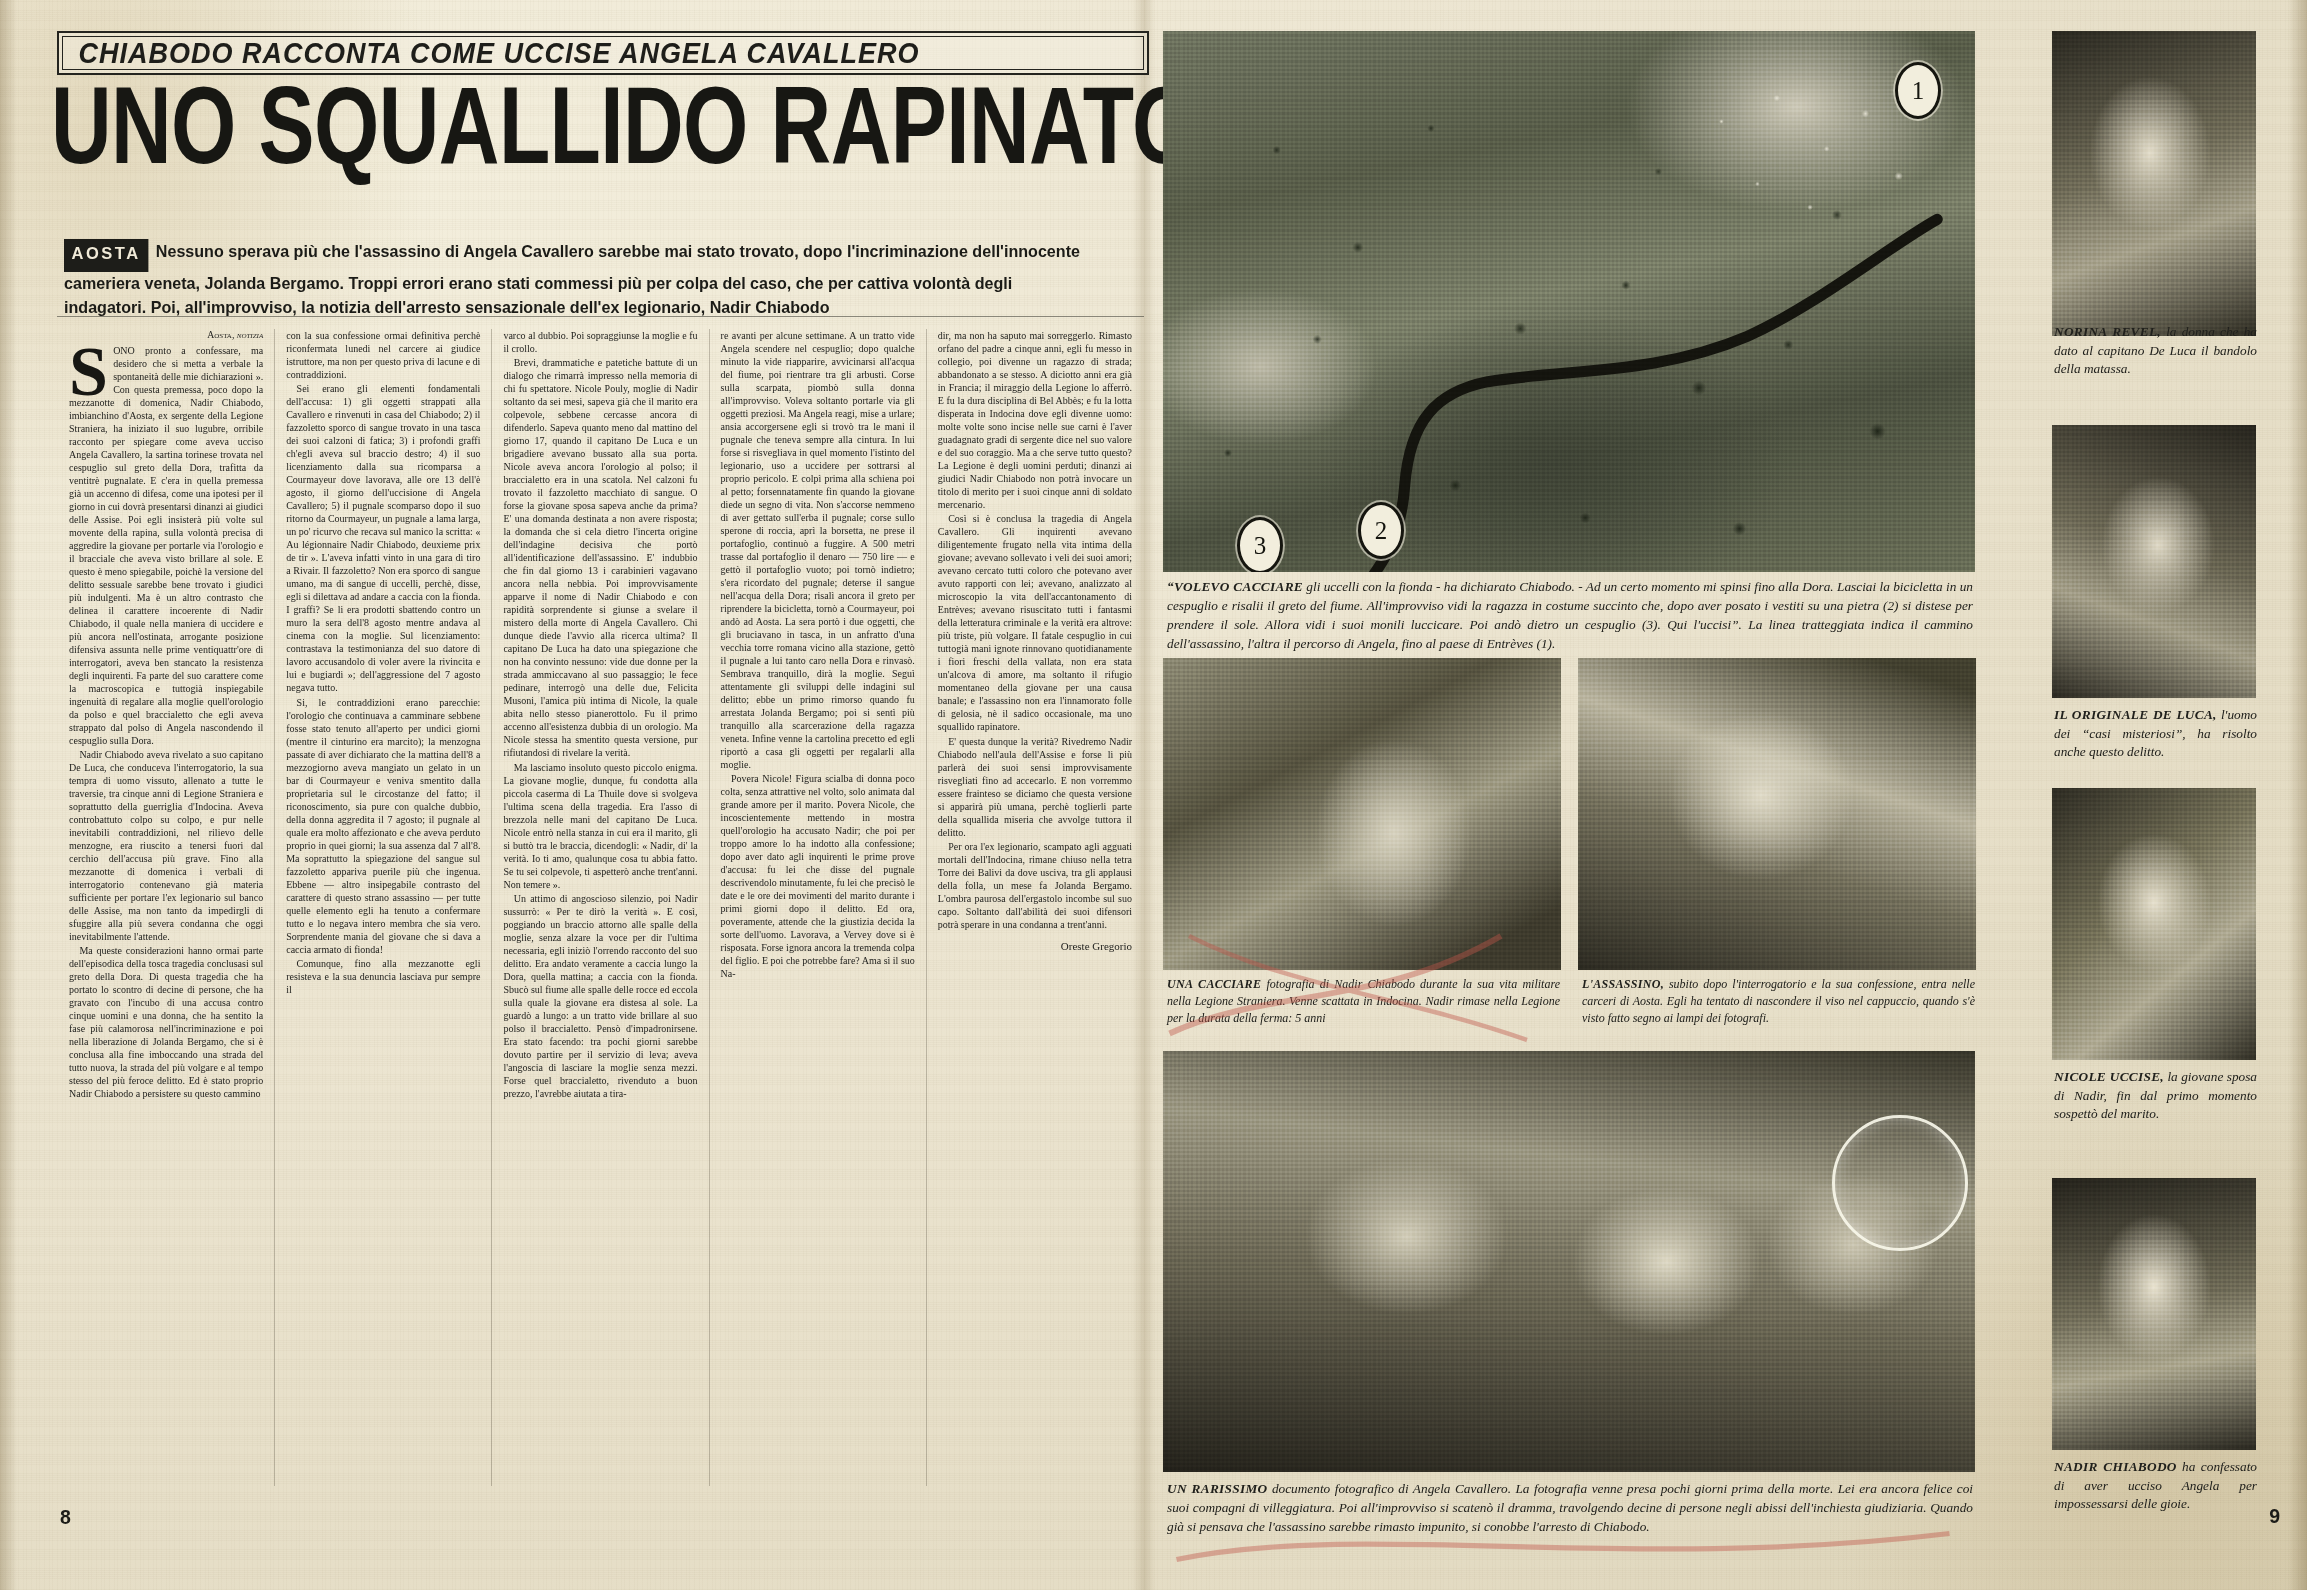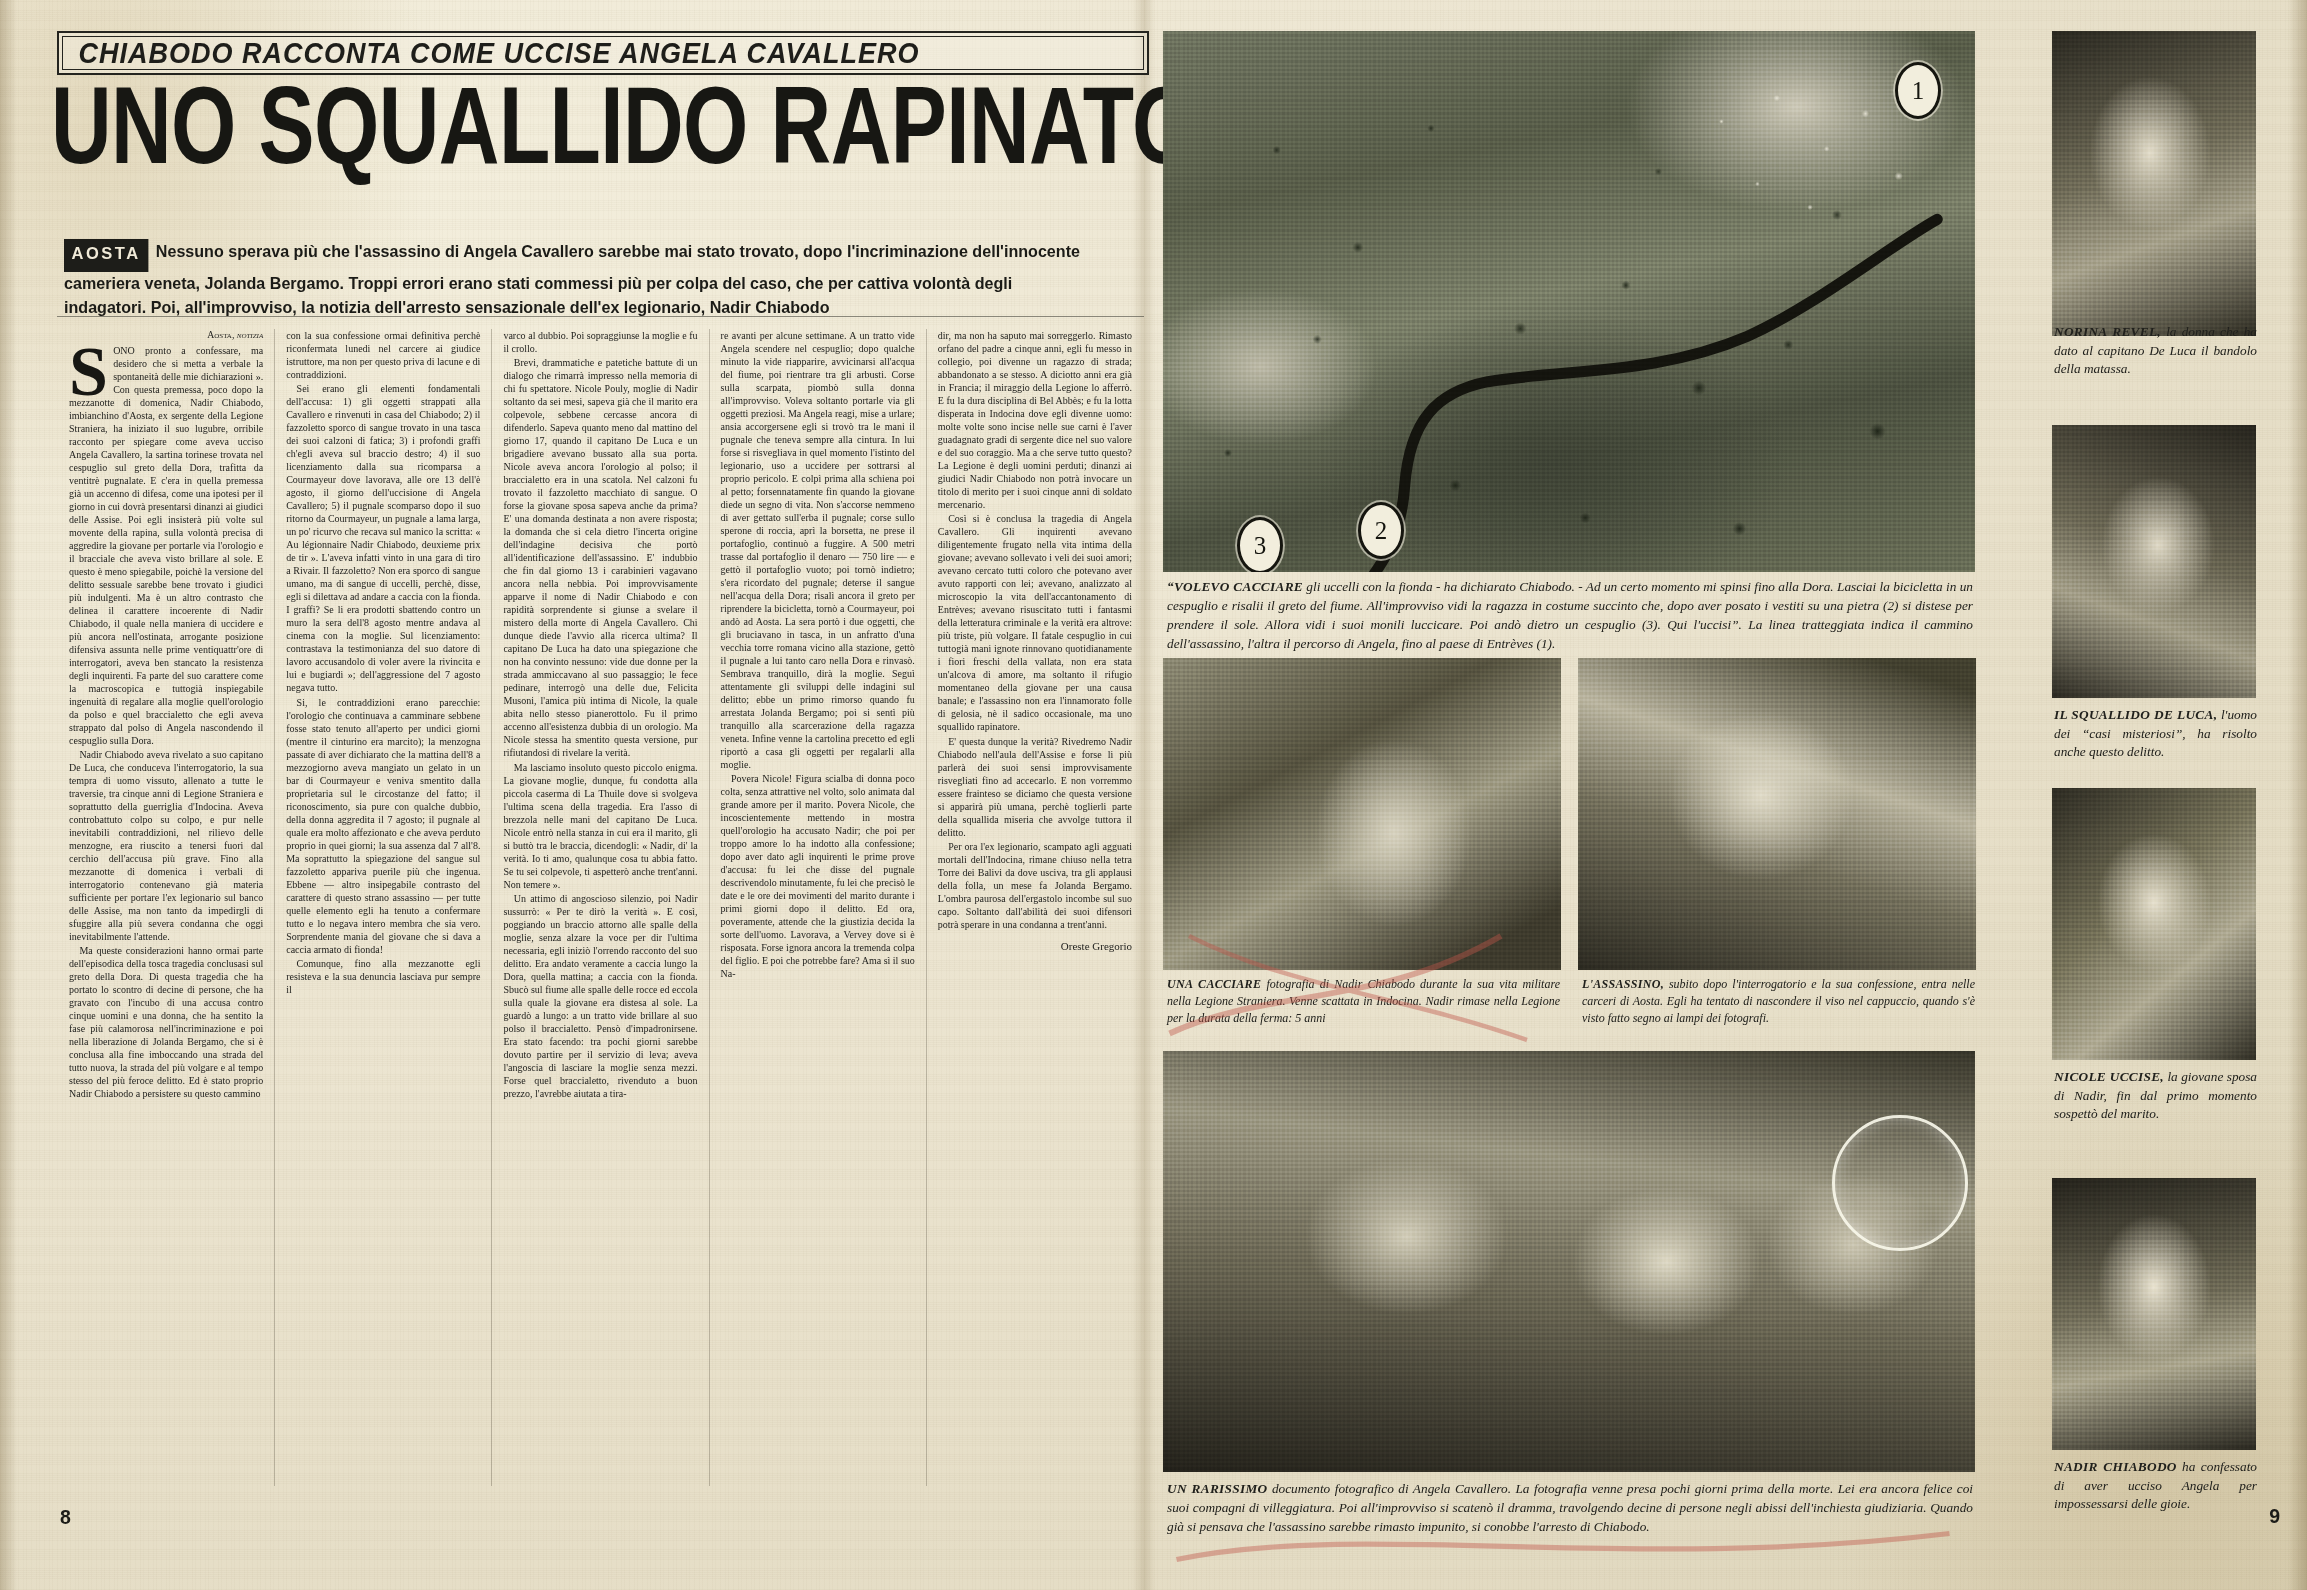--- a/index.html
+++ b/index.html
@@ -379,21 +379,21 @@
   <div class="ph-noise"></div>
 </div>
 <div class="cap cap-nar" id="cap-p1">
   <b>NORINA REVEL,</b><span> la donna che ha dato al capitano De Luca il bandolo della matassa.</span>
 </div>
 
 <div class="photo portrait" id="port-2">
   <div class="ph-noise"></div>
 </div>
 <div class="cap cap-nar" id="cap-p2">
-  <b>IL SQUALLIDO DE LUCA,</b><span> l'uomo dei “casi misteriosi”, ha risolto anche questo delitto.</span>
+  <b>IL ORIGINALE DE LUCA,</b><span> l'uomo dei “casi misteriosi”, ha risolto anche questo delitto.</span>
 </div>
 
 <div class="photo portrait" id="port-3">
   <div class="ph-noise"></div>
 </div>
 <div class="cap cap-nar" id="cap-p3">
   <b>NICOLE UCCISE,</b><span> la giovane sposa di Nadir, fin dal primo momento sospettò del marito.</span>
 </div>
 
 <div class="photo portrait" id="port-4">

